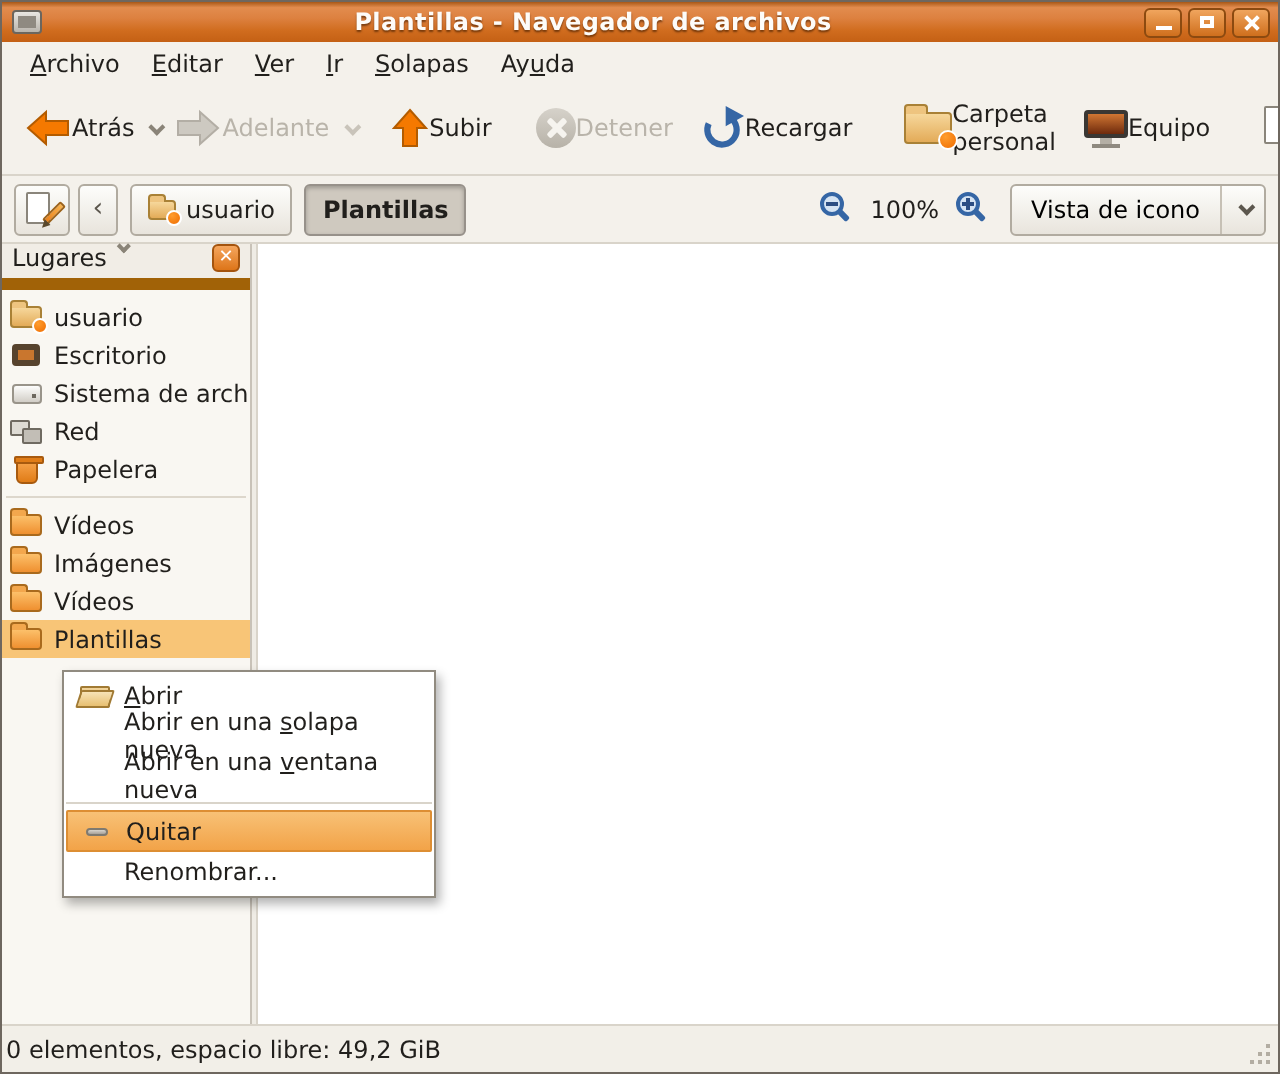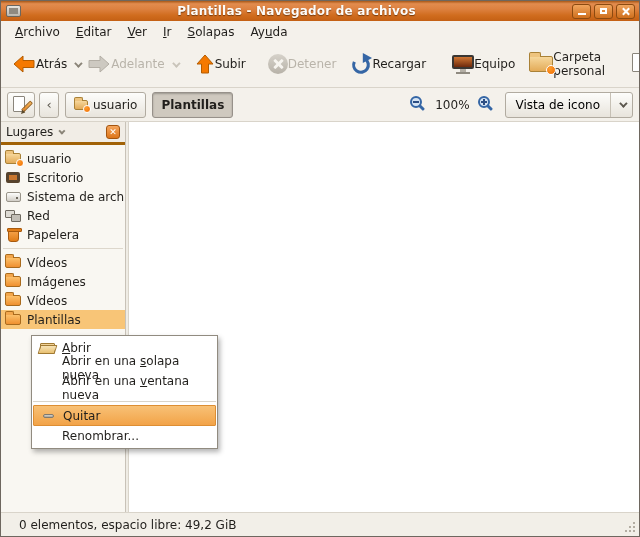--- a/index.html
+++ b/index.html
@@ -99,21 +99,21 @@
   .zoomctl .sign.plus::after { content:""; position:absolute; left:2px; top:-2px; width:2px; height:6px; background:#2d4e83; }
   .zoom-label { color:#211f1c; }
   .viewsel { height:26px; border:1px solid #b1aba0; border-radius:3px; background:linear-gradient(#fdfdfb,#e8e4dc);
     display:flex; align-items:center; margin-left:2px; }
   .viewsel .vs-label { padding:0 10px; }
   .viewsel .vs-arrow { width:22px; height:100%; border-left:1px solid #c6c0b5; display:flex; align-items:center; justify-content:center; }
 
   
   .content { position:absolute; left:0; top:121px; width:100%; height:390px; display:flex; }
   .sidebar { width:125px; background:#f9f7f2; border-right:1px solid #c8c2b8; display:flex; flex-direction:column; }
-  .side-head { height:23px; background:#f1ede6; border-bottom:3px solid #a16207; display:flex; align-items:center;
+  .side-head { height:23px; background:#f1ede6; border-bottom:6px solid #a16207; display:flex; 
     padding:0 5px; font-size:12px; color:#211f1c; gap:5px; }
   .side-head .chev { width:5px; height:5px; }
   .side-close { margin-left:auto; width:14px; height:14px; border:1px solid #a4540e; border-radius:3px;
     background:linear-gradient(#f5a familiar 0); background:linear-gradient(#f5a65e,#dd7519); color:#fff; font-size:9px; font-weight:bold;
     display:flex; align-items:center; justify-content:center; line-height:1; }
   .side-list { padding-top:4px; font-size:12px; color:#211f1c; }
   .srow { height:19px; display:flex; align-items:center; gap:6px; padding-left:4px; white-space:nowrap; overflow:hidden; }
   .srow.selected { background:#f8c577; }
   .side-sep { height:1px; background:#ddd7cc; margin:4px 2px; }
 
@@ -126,21 +126,21 @@
   .net-ic::before { left:0; top:0; } .net-ic::after { right:0; bottom:0; background:#c2beb6; }
   .trash-ic { position:relative; width:11px; height:12px; background:linear-gradient(#f7a34a,#e07c17);
     border:1px solid #a85a0e; border-radius:1px 1px 3px 3px; margin-top:2px; }
   .trash-ic::before { content:""; position:absolute; left:-2px; top:-3px; width:13px; height:2px; background:#e07c17; border:1px solid #a85a0e; border-radius:1px; }
 
   .splitter { width:3px; background:#efece5; border-right:1px solid #d9d4ca; }
   .mainarea { flex:1; background:#ffffff; }
 
   
   .statusbar { position:absolute; left:0; top:511px; width:100%; height:24px; background:#f2efe8;
-    border-top:1px solid #d9d4ca; display:flex; align-items:center; padding:0 18px; font-size:12px; color:#211f1c; }
+    border-top:1px solid #d9d4ca; display:flex; align-items:center; padding:0 2px; font-size:12px; color:#211f1c; }
   .grip { position:absolute; right:4px; bottom:4px; width:2px; height:2px; background:#b3ad a2; background:#b3ada2;
     box-shadow:-4px 0 #b3ada2,-8px 0 #b3ada2,0 -4px #b3ada2,-4px -4px #b3ada2,0 -8px #b3ada2; }
 
   
   .ctxmenu { position:absolute; left:30px; top:334px; width:187px; background:#ffffff;
     border:1px solid #918b80; box-shadow:2px 3px 5px rgba(0,0,0,.3); padding:2px 0; font-size:12px; color:#211f1c; z-index:10; }
   .mrow { height:20px; display:flex; align-items:center; gap:6px; padding:0 6px 0 5px; margin:0 1px; }
   .mrow .mi { width:18px; display:flex; justify-content:center; flex:none; }
   .mrow.hl { background:linear-gradient(#f8c176,#f2a348); border:1px solid #dd8e33; border-radius:1px; height:21px; }
   .msep { height:1px; background:#d9d4ca; margin:3px 1px; }
@@ -230,38 +230,38 @@
           <polygon points="14,0 24,5.5 14,11" fill="#3566a5"></polygon>
         </svg>
       </span>
       <span>Recargar</span>
     </div>
 
     <div class="tsep"></div>
 
     <div class="tbtn">
       <span class="ticon">
+        <span class="fold fold-lg manila">
+            <span class="emblem"></span>
+          </span>
+      </span>
+      <span>Carpeta personal</span>
+    </div>
+
+    <div class="tbtn">
+      <span class="ticon">
         <span class="comp-ic">
             <span class="comp-scr">
               <span></span>
             </span>
             <span class="comp-stand"></span>
             <span class="comp-base"></span>
           </span>
       </span>
       <span>Equipo</span>
-    </div>
-
-    <div class="tbtn">
-      <span class="ticon">
-        <span class="fold fold-lg manila">
-            <span class="emblem"></span>
-          </span>
-      </span>
-      <span>Carpeta personal</span>
     </div>
 
     <div class="tsep"></div>
 
     <div class="tbtn">
       <span class="ticon">
         <span class="search-ic">
             <span class="doc"></span>
             <span class="mag"></span>
           </span>

